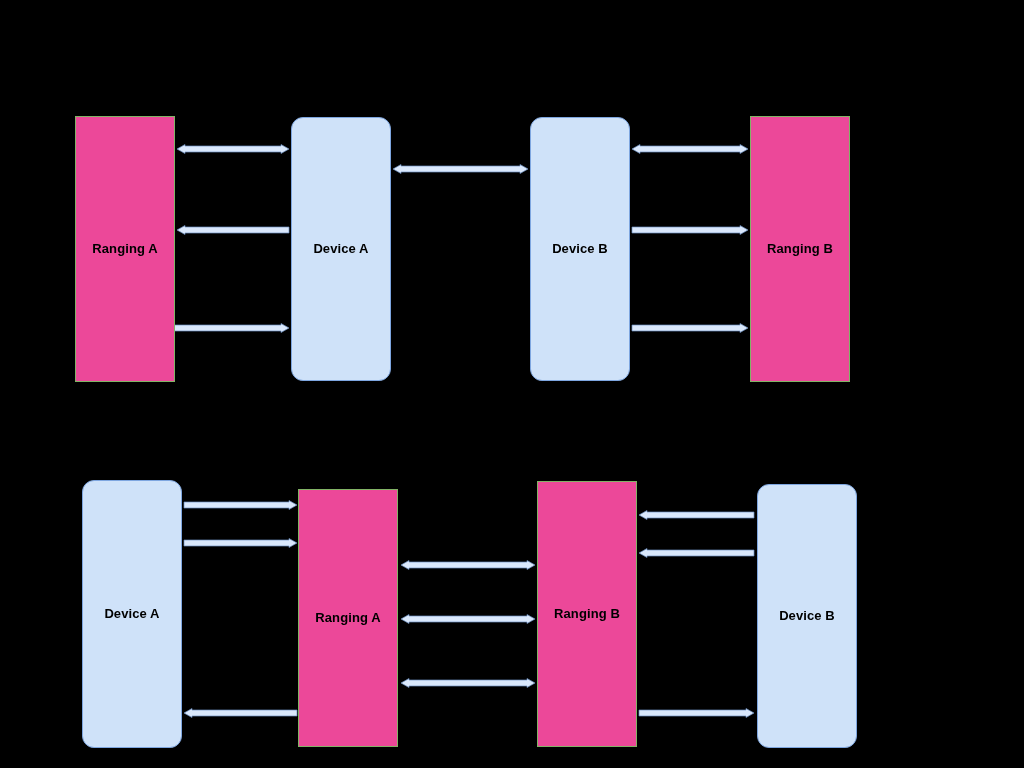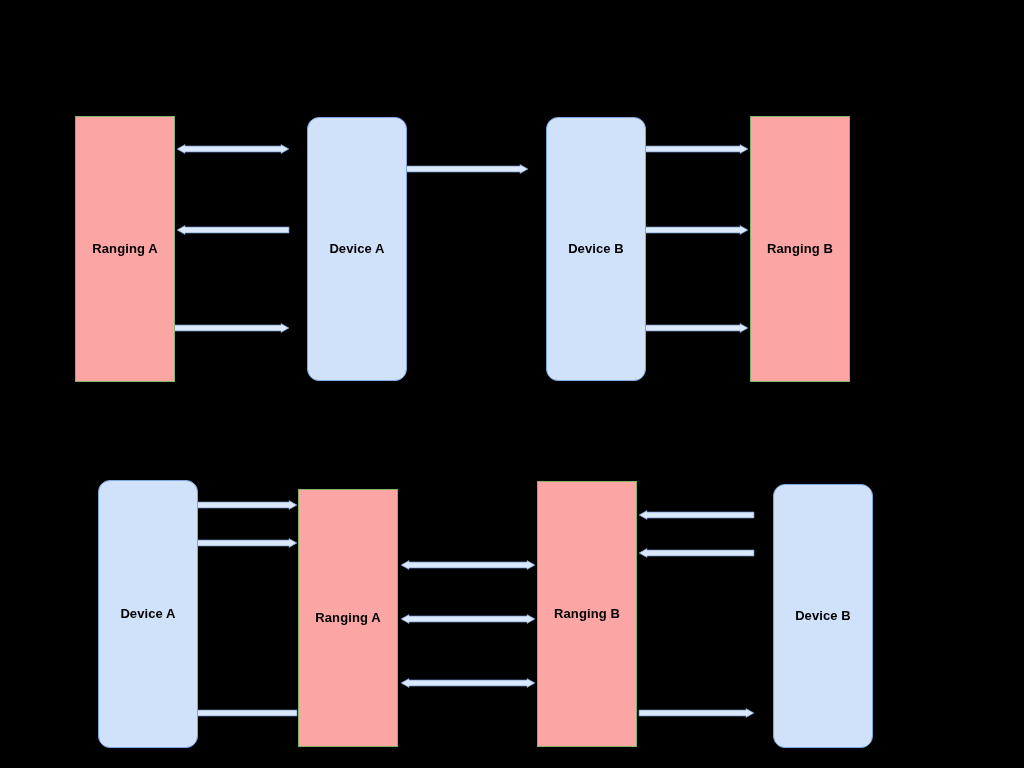--- a/index.html
+++ b/index.html
@@ -22,28 +22,27 @@
     align-items: center;
     justify-content: center;
     font-size: 13px;
     font-weight: bold;
     color: #000000;
     letter-spacing: 0.1px;
     text-align: center;
     line-height: 1.2;
   }
   .node.green {
-    background: #fca5a5;
+    background: #ec4899;
     border: 1px solid #82b366;
   }
   .node.blue {
     background: #cfe2f9;
     border: 1px solid #7ea6e0;
     border-radius: 12px;
-    margin-left: 16px;
   }
   .arrow-layer {
     position: absolute;
     left: 0;
     top: 0;
     width: 1024px;
     height: 768px;
     pointer-events: none;
   }
 </style>

